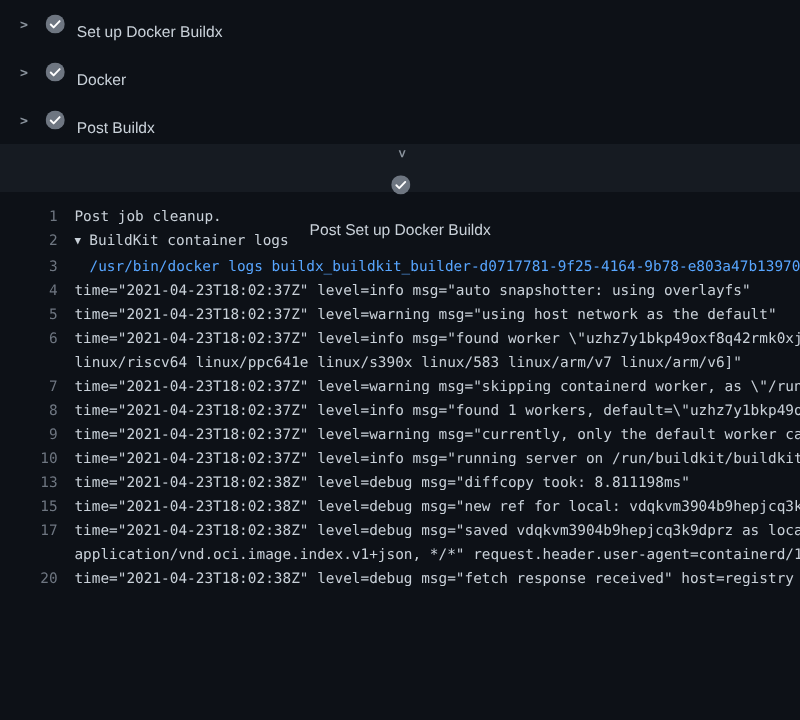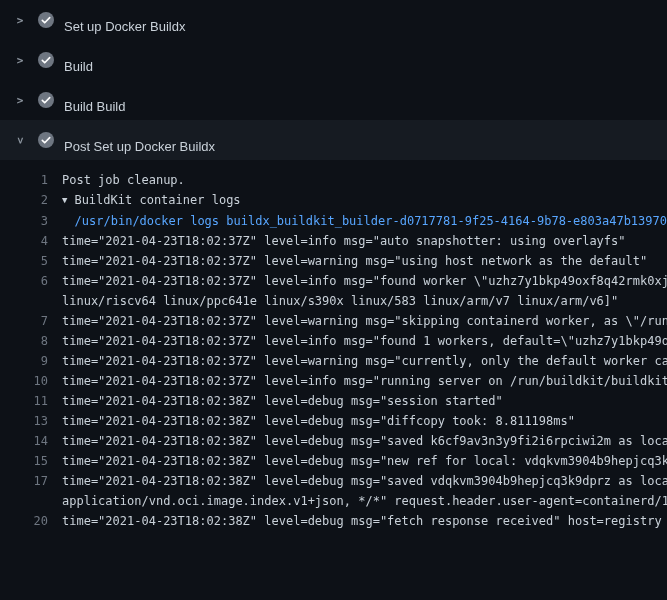--- a/index.html
+++ b/index.html
@@ -15,21 +15,21 @@
     display: flex;
     align-items: center;
     height: 40px;
     padding: 0 12px;
     gap: 10px;
     color: #c9d1d9;
     font-size: 13px;
     cursor: pointer;
     user-select: none;
   }
-  .step-header.expanded { background: #161b22; }
+  .step-header.expanded { background: #161b22; flex-direction: column; }
   .chevron {
     width: 16px;
     display: inline-flex;
     justify-content: center;
     color: #8b949e;
     font-size: 11px;
     font-weight: bold;
     font-family: "DejaVu Sans Mono", monospace;
     flex: 0 0 16px;
   }
@@ -80,31 +80,31 @@
         <span class="step-label">Set up Docker Buildx</span>
       </div>
       <div class="step-header">
         <span class="chevron">&gt;</span>
         <span class="check-wrap">
           <svg viewBox="0 0 16 16" width="16" height="16" aria-hidden="true">
             <circle cx="8" cy="8" r="8" fill="#6e7681"></circle>
             <path d="M4.3 8.4l2.4 2.4 5-5.2" stroke="#ffffff" stroke-width="1.6" fill="none" stroke-linecap="round" stroke-linejoin="round"></path>
           </svg>
         </span>
-        <span class="step-label">Build</span>
+        <span class="step-label">Docker</span>
       </div>
       <div class="step-header">
         <span class="chevron">&gt;</span>
         <span class="check-wrap">
           <svg viewBox="0 0 16 16" width="16" height="16" aria-hidden="true">
             <circle cx="8" cy="8" r="8" fill="#6e7681"></circle>
             <path d="M4.3 8.4l2.4 2.4 5-5.2" stroke="#ffffff" stroke-width="1.6" fill="none" stroke-linecap="round" stroke-linejoin="round"></path>
           </svg>
         </span>
-        <span class="step-label">Build Build</span>
+        <span class="step-label">Post Buildx</span>
       </div>
       <div class="step-header expanded">
         <span class="chevron down">&gt;</span>
         <span class="check-wrap">
           <svg viewBox="0 0 16 16" width="16" height="16" aria-hidden="true">
             <circle cx="8" cy="8" r="8" fill="#6e7681"></circle>
             <path d="M4.3 8.4l2.4 2.4 5-5.2" stroke="#ffffff" stroke-width="1.6" fill="none" stroke-linecap="round" stroke-linejoin="round"></path>
           </svg>
         </span>
         <span class="step-label">Post Set up Docker Buildx</span>
@@ -115,21 +115,19 @@
       <div class="log-line"><span class="line-num">2</span><span class="line-content"><span class="group-toggle">▼</span>BuildKit container logs</span></div>
       <div class="log-line"><span class="line-num">3</span><span class="line-content command">/usr/bin/docker logs buildx_buildkit_builder-d0717781-9f25-4164-9b78-e803a47b13970</span></div>
       <div class="log-line"><span class="line-num">4</span><span class="line-content">time="2021-04-23T18:02:37Z" level=info msg="auto snapshotter: using overlayfs"</span></div>
       <div class="log-line"><span class="line-num">5</span><span class="line-content">time="2021-04-23T18:02:37Z" level=warning msg="using host network as the default"</span></div>
       <div class="log-line"><span class="line-num">6</span><span class="line-content">time="2021-04-23T18:02:37Z" level=info msg="found worker \"uzhz7y1bkp49oxf8q42rmk0xj</span></div>
       <div class="log-line"><span class="line-num"></span><span class="line-content">linux/riscv64 linux/ppc641e linux/s390x linux/583 linux/arm/v7 linux/arm/v6]"</span></div>
       <div class="log-line"><span class="line-num">7</span><span class="line-content">time="2021-04-23T18:02:37Z" level=warning msg="skipping containerd worker, as \"/run</span></div>
       <div class="log-line"><span class="line-num">8</span><span class="line-content">time="2021-04-23T18:02:37Z" level=info msg="found 1 workers, default=\"uzhz7y1bkp49o</span></div>
       <div class="log-line"><span class="line-num">9</span><span class="line-content">time="2021-04-23T18:02:37Z" level=warning msg="currently, only the default worker ca</span></div>
       <div class="log-line"><span class="line-num">10</span><span class="line-content">time="2021-04-23T18:02:37Z" level=info msg="running server on /run/buildkit/buildkit</span></div>
-      <div class="log-line"><span class="line-num">11</span><span class="line-content">time="2021-04-23T18:02:38Z" level=debug msg="session started"</span></div>
       <div class="log-line"><span class="line-num">13</span><span class="line-content">time="2021-04-23T18:02:38Z" level=debug msg="diffcopy took: 8.811198ms"</span></div>
-      <div class="log-line"><span class="line-num">14</span><span class="line-content">time="2021-04-23T18:02:38Z" level=debug msg="saved k6cf9av3n3y9fi2i6rpciwi2m as loca</span></div>
       <div class="log-line"><span class="line-num">15</span><span class="line-content">time="2021-04-23T18:02:38Z" level=debug msg="new ref for local: vdqkvm3904b9hepjcq3k</span></div>
       <div class="log-line"><span class="line-num">17</span><span class="line-content">time="2021-04-23T18:02:38Z" level=debug msg="saved vdqkvm3904b9hepjcq3k9dprz as loca</span></div>
       <div class="log-line"><span class="line-num"></span><span class="line-content">application/vnd.oci.image.index.v1+json, */*" request.header.user-agent=containerd/1.4</span></div>
       <div class="log-line"><span class="line-num">20</span><span class="line-content">time="2021-04-23T18:02:38Z" level=debug msg="fetch response received" host=registry</span></div>
     </div>
 </div>
 
 </body></html>

